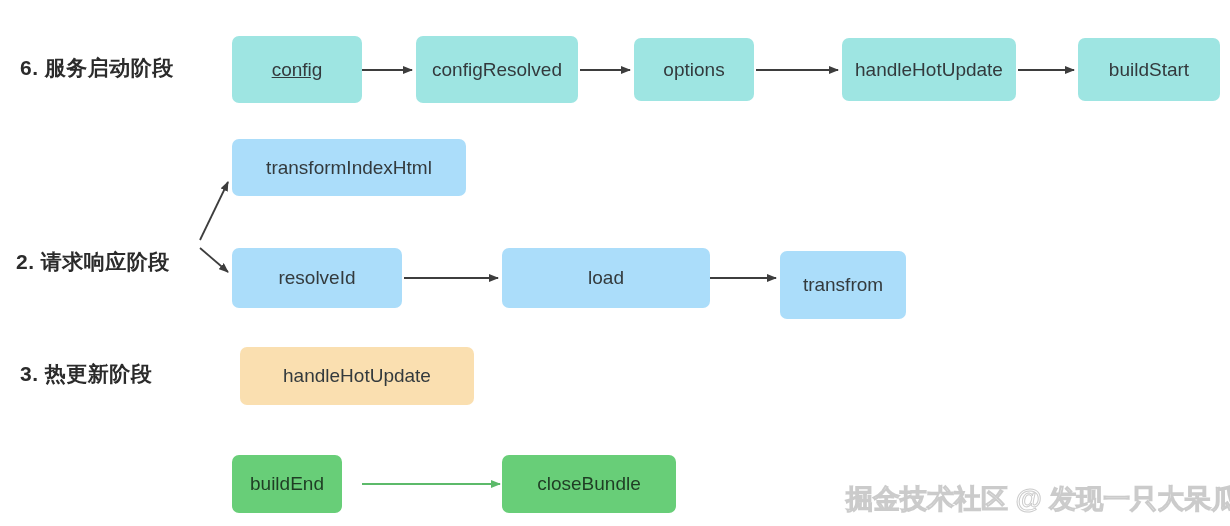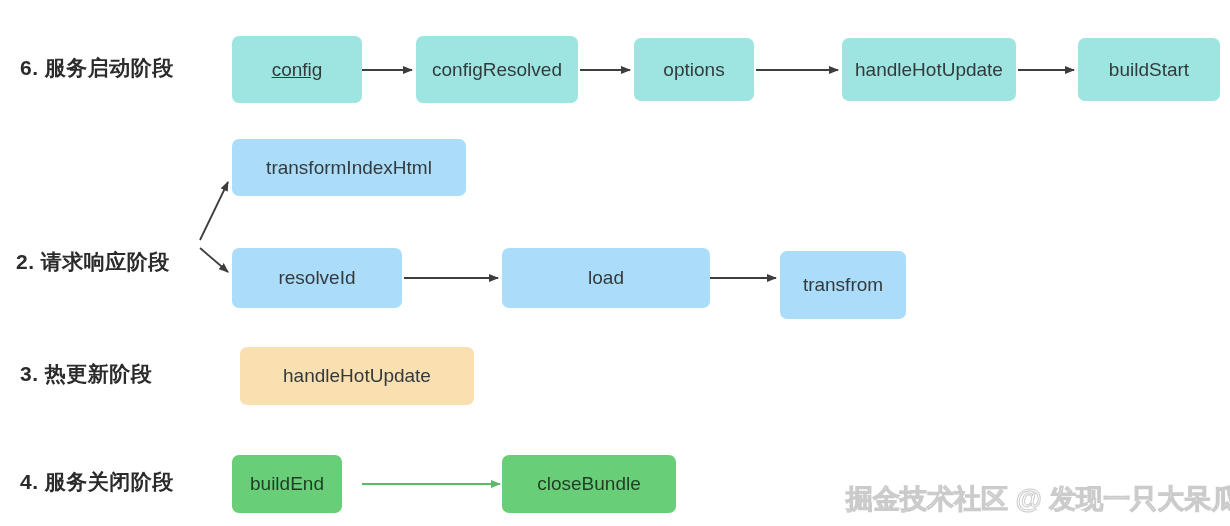--- a/index.html
+++ b/index.html
@@ -98,19 +98,18 @@
 
   <div class="stage-label" style="left:16px; top:251px;">2. 请求响应阶段</div>
   <div class="node blue" style="left:232px; top:139px; width:234px; height:57px;">transformIndexHtml</div>
   <div class="node blue" style="left:232px; top:248px; width:170px; height:60px;">resolveId</div>
   <div class="node blue" style="left:502px; top:248px; width:208px; height:60px;">load</div>
   <div class="node blue" style="left:780px; top:251px; width:126px; height:68px;">transfrom</div>
 
   <div class="stage-label" style="left:20px; top:363px;">3. 热更新阶段</div>
   <div class="node orange" style="left:232px; top:347px; width:234px; height:58px;margin-left:8px;">handleHotUpdate</div>
 
-  <div class="stage-label" style="left:20px; top:471px;">4. 服务关闭阶段</div>
   <div class="node green" style="left:232px; top:455px; width:110px; height:58px;">buildEnd</div>
   <div class="node green" style="left:502px; top:455px; width:174px; height:58px;">closeBundle</div>
 
   <div class="watermark" style="left:846px; top:481px;">掘金技术社区 @ 发现一只大呆瓜</div>
 
 </div>
 
 </body></html>

